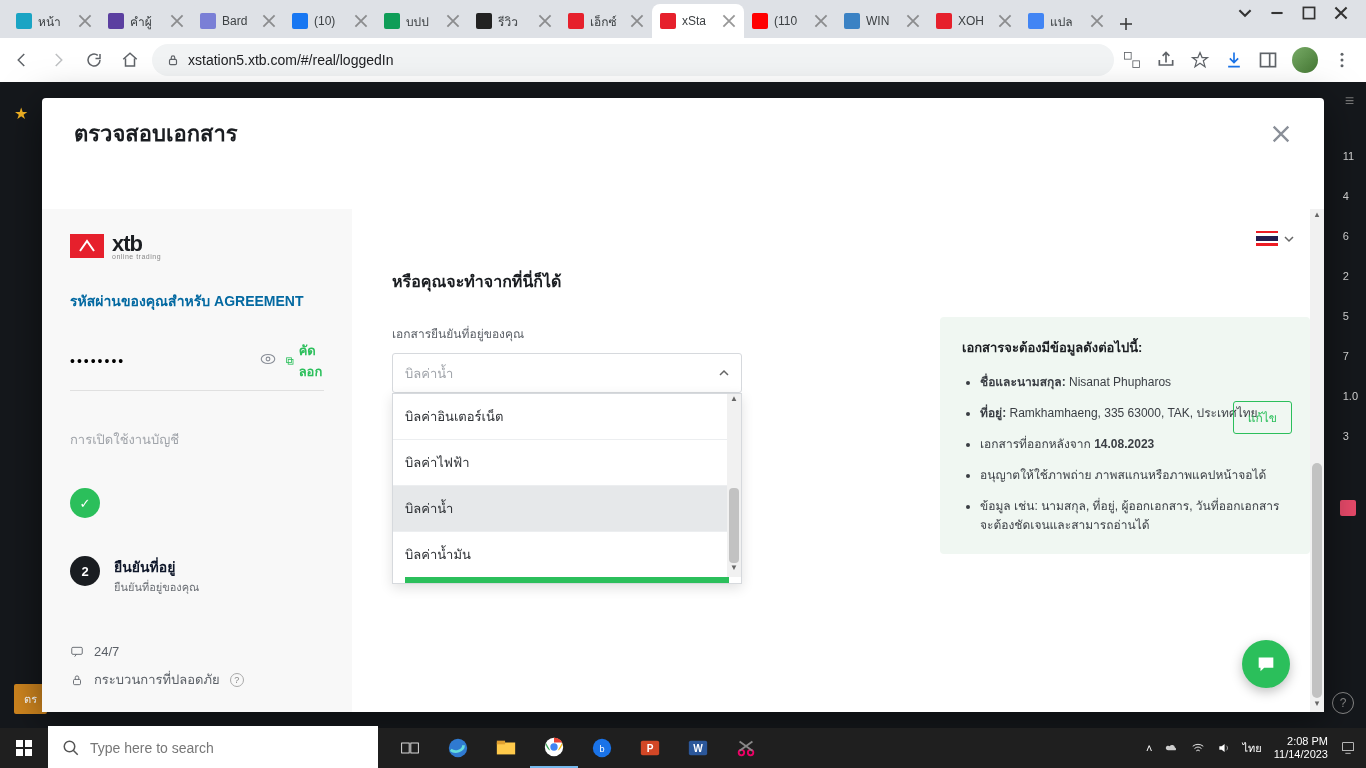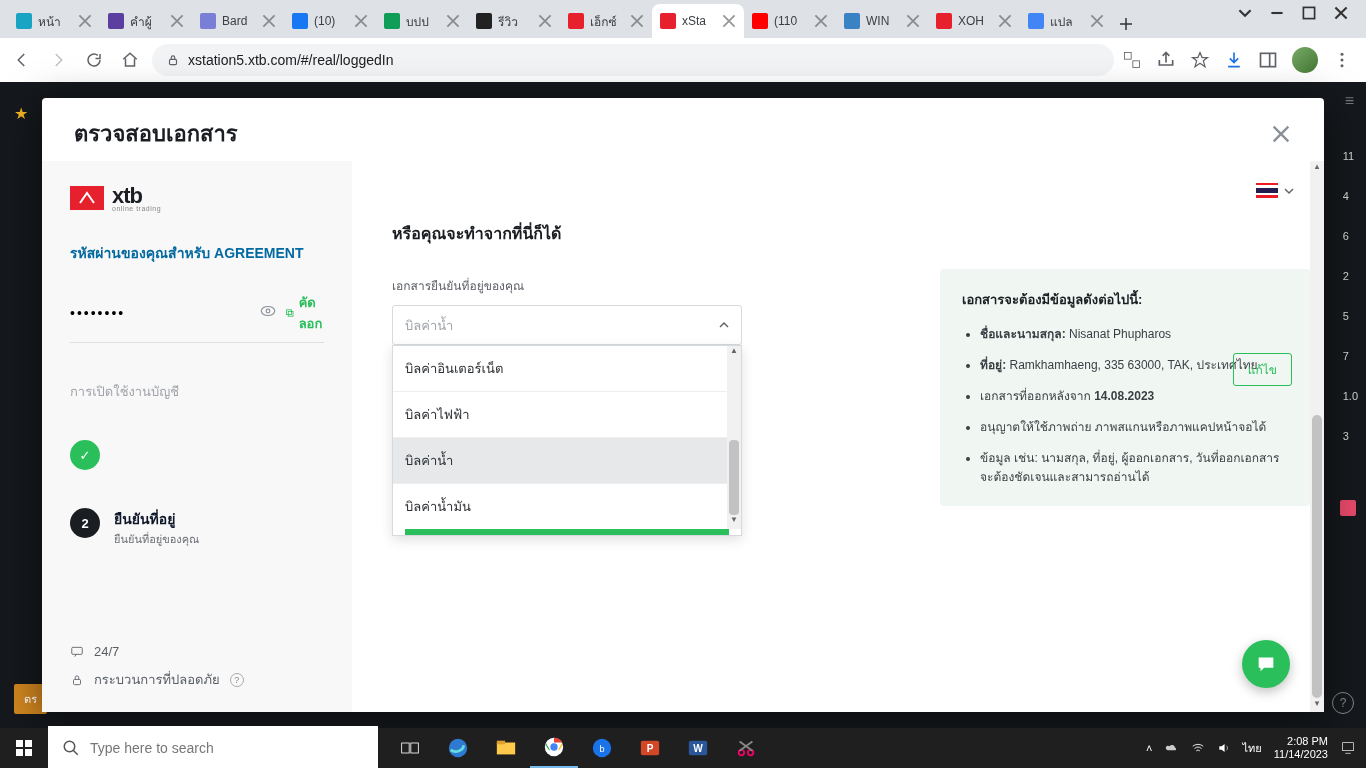--- a/index.html
+++ b/index.html
@@ -30,21 +30,21 @@
 
 .app-backdrop { position: absolute; top: 82px; left: 0; right: 0; bottom: 40px; background: #15181c; }
 .star-strip { position: absolute; left: 14px; top: 104px; color: #f3b424; font-size: 16px; }
 .right-numbers { position: absolute; right: 8px; top: 150px; display: flex; flex-direction: column; gap: 28px; color: #d6d6d6; font-size: 11px; }
 .bottom-left-badge { position: absolute; left: 14px; bottom: 54px; background: #d0861f; color: #fff; font-size: 11px; padding: 6px 10px; border-radius: 2px; }
 .pink-badge { position: absolute; right: 10px; top: 500px; width: 16px; height: 16px; background: #e84a6a; border-radius: 2px; }
 .menu-stripe { position: absolute; right: 12px; top: 92px; color: #777; font-size: 16px; }
 .help-circle { position: absolute; right: 12px; bottom: 54px; width: 22px; height: 22px; border-radius: 11px; border: 1.5px solid #888; color: #888; display:flex; align-items:center; justify-content:center; font-size: 12px; }
 
 
-.modal { position: absolute; top: 98px; left: 42px; right: 42px; bottom: 56px; background: #fff; border-radius: 4px; box-shadow: 0 8px 40px rgba(0,0,0,.5); display: flex; flex-direction: column; }
+.modal { position: absolute; top: 98px; left: 42px; right: 42px; bottom: 56px; background: #fff; border-radius: 4px; box-shadow: 0 8px 40px rgba(0,0,0,.5); display: flex; flex-direction: column; gap: 48px; }
 .modal-header { display: flex; justify-content: space-between; align-items: center; padding: 18px 32px 10px; }
 .modal-title { font-size: 22px; font-weight: 700; color: #1a1d21; }
 .modal-close { width: 22px; height: 22px; color: #8a8f98; cursor: pointer; }
 .modal-body { flex: 1; display: flex; overflow: hidden; position: relative; }
 
 .body-scroll-gutter { width: 14px; background: #f1f1f1; display: flex; flex-direction: column; align-items: center; }
 .body-scroll-gutter .arrow { height: 14px; font-size: 9px; color: #666; }
 .body-scroll-gutter .thumb { width: 10px; flex: 1; margin-top: 240px; background: #c2c2c2; border-radius: 5px; }
 
 

